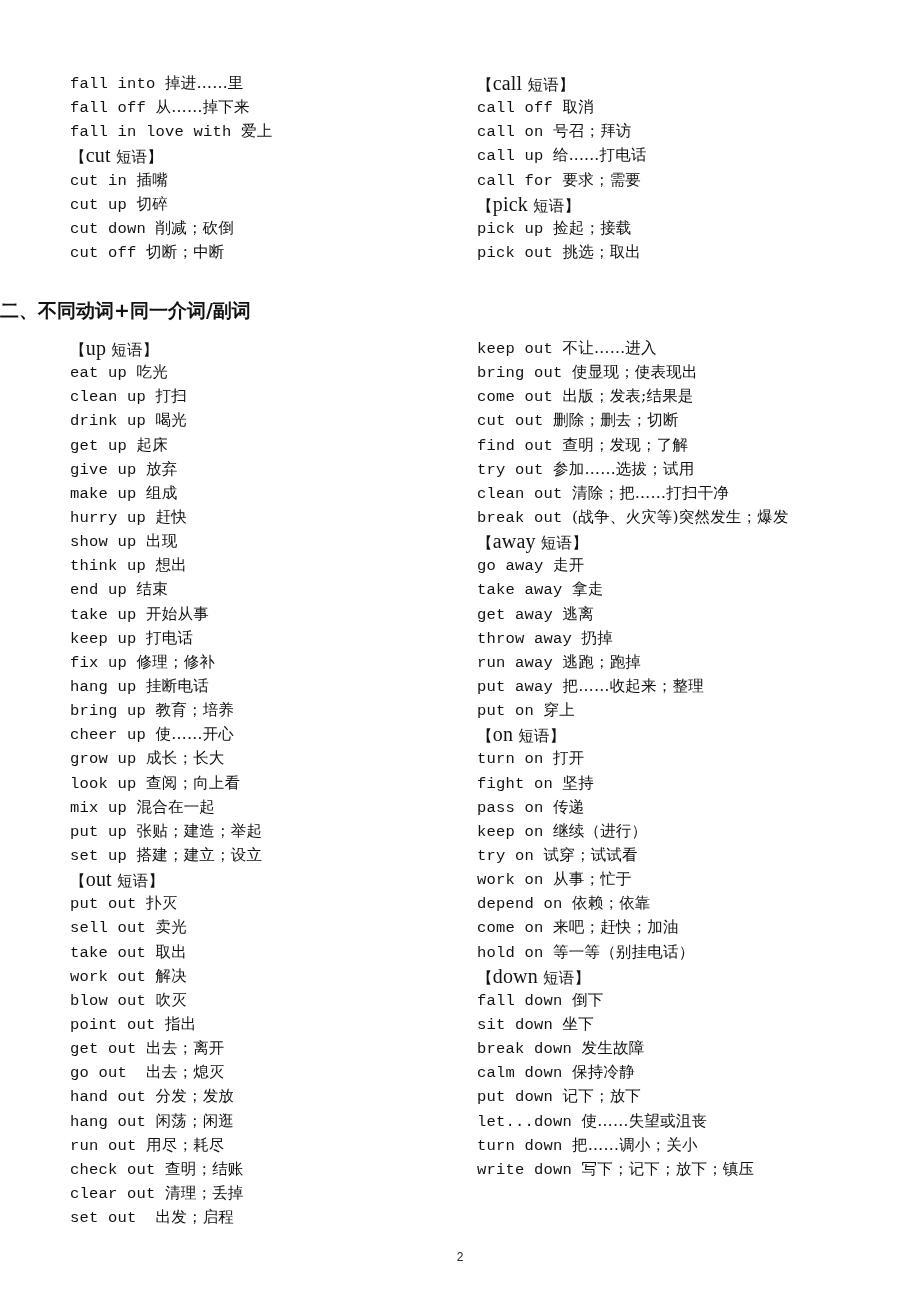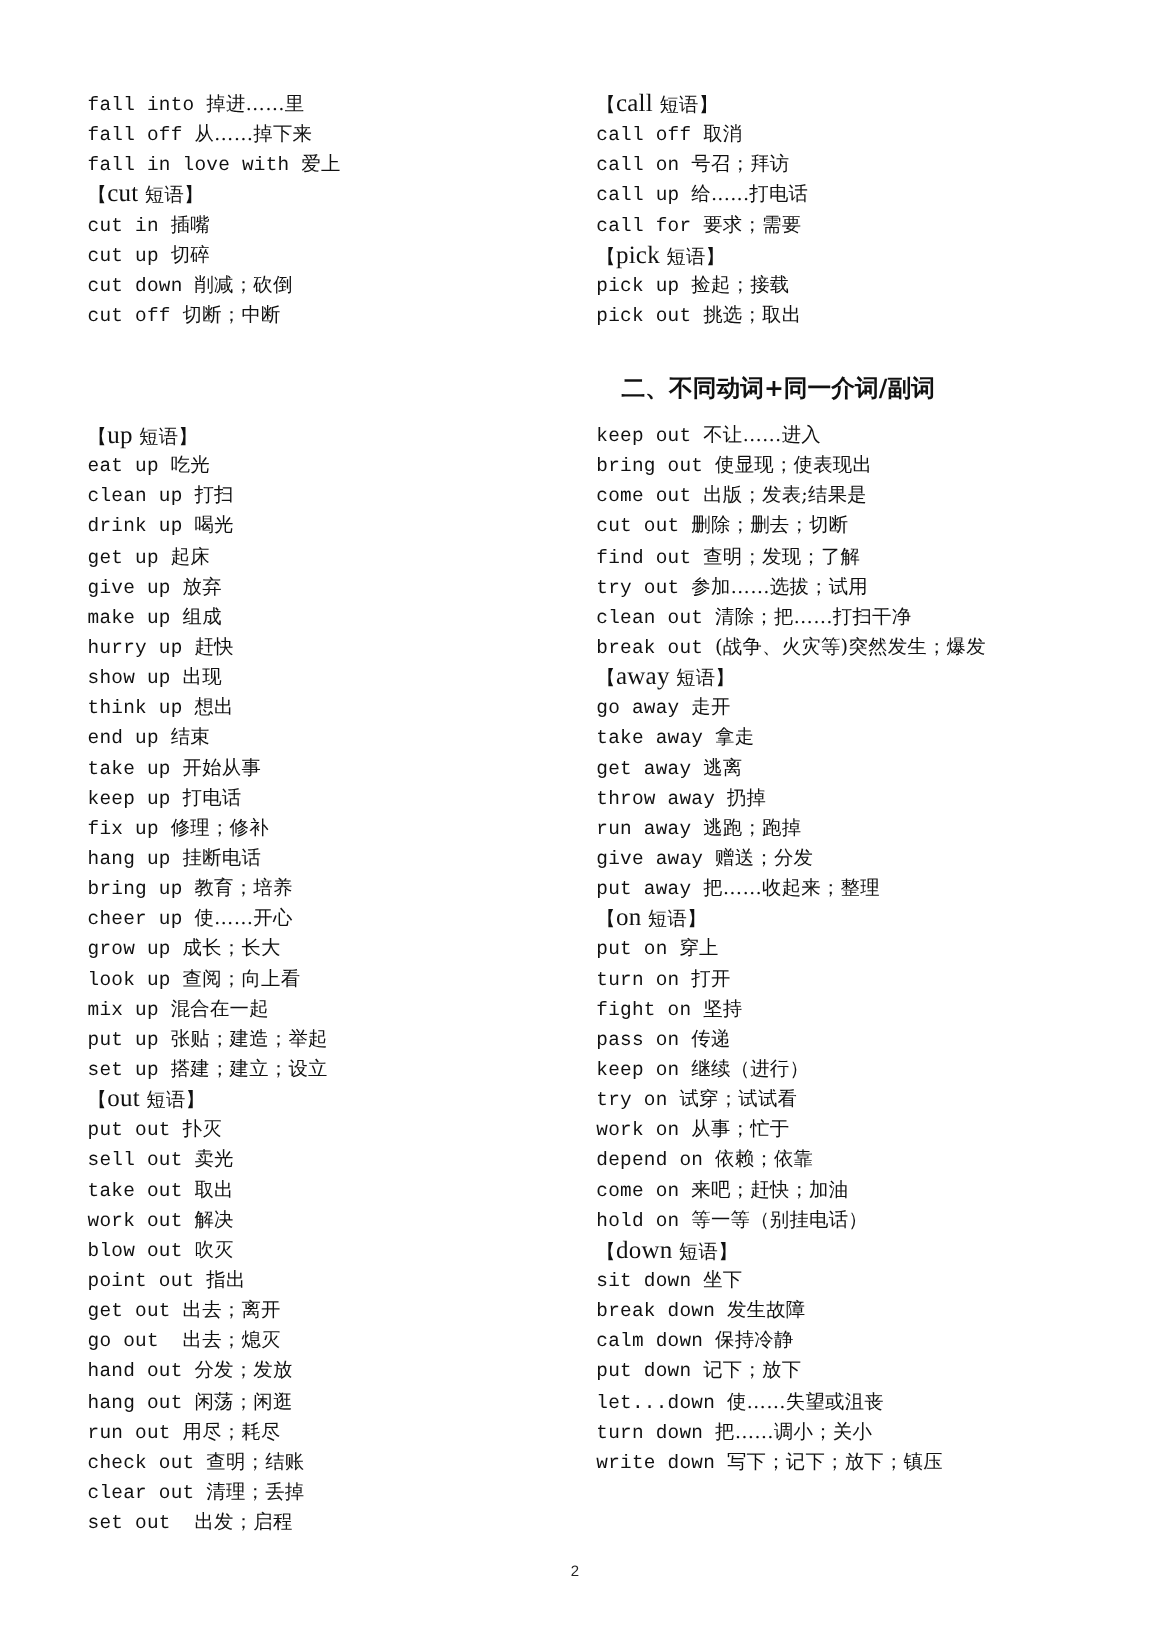--- a/index.html
+++ b/index.html
@@ -6,21 +6,21 @@
   body { width: 920px; height: 1302px; position: relative; overflow: hidden;
          font-family: "Liberation Mono", "DejaVu Sans Mono", monospace; color: #111; }
   .col { position: absolute; }
   .line { height: 24.15px; line-height: 24.15px; font-size: 15.5px; white-space: pre; letter-spacing: 0.2px; }
   .line .en { font-family: "Liberation Mono", "DejaVu Sans Mono", monospace; }
   .line .zh { font-family: "DejaVu Serif", "Liberation Serif", serif; font-size: 15.5px; }
   .hdr { font-family: "DejaVu Serif", "Liberation Serif", serif; font-size: 15.5px; }
   .hdr .en { font-family: "Liberation Serif", "DejaVu Serif", serif; font-size: 20px; }
   #top-left { left: 70px; top: 71px; }
   #top-right { left: 477px; top: 71px; }
-  #section-title { position: absolute; left: 0; width: 748px; top: 298px; text-align: right;
+  #section-title { position: absolute; left: 0; width: 748px; top: 298px; text-align: left;
                    font-family: "DejaVu Sans", "Liberation Sans", sans-serif; font-weight: bold;
                    font-size: 19px; color: #111; }
   #bottom-left { left: 70px; top: 336px; }
   #bottom-right { left: 477px; top: 336px; }
   #page-number { position: absolute; left: 0; width: 920px; top: 1250px; text-align: center;
                  font-family: "Liberation Sans", sans-serif; font-size: 12px; color: #222; }
 </style>
 </head>
 <body>
 
@@ -94,34 +94,34 @@
     <div class="line"><span class="en">find out</span> <span class="zh">查明；发现；了解</span></div>
     <div class="line"><span class="en">try out</span> <span class="zh">参加……选拔；试用</span></div>
     <div class="line"><span class="en">clean out</span> <span class="zh">清除；把……打扫干净</span></div>
     <div class="line"><span class="en">break out</span> <span class="zh">(战争、火灾等)突然发生；爆发</span></div>
     <div class="line hdr"><span>【</span><span class="en">away</span> <span>短语</span><span>】</span></div>
     <div class="line"><span class="en">go away</span> <span class="zh">走开</span></div>
     <div class="line"><span class="en">take away</span> <span class="zh">拿走</span></div>
     <div class="line"><span class="en">get away</span> <span class="zh">逃离</span></div>
     <div class="line"><span class="en">throw away</span> <span class="zh">扔掉</span></div>
     <div class="line"><span class="en">run away</span> <span class="zh">逃跑；跑掉</span></div>
-    <div class="line"><span class="en">give away</span> <span class="zh">赠送；分发</span></div>
     <div class="line"><span class="en">put away</span> <span class="zh">把……收起来；整理</span></div>
+    <div class="line"><span class="en">put on</span> <span class="zh">穿上</span></div>
     <div class="line hdr"><span>【</span><span class="en">on</span> <span>短语</span><span>】</span></div>
-    <div class="line"><span class="en">put on</span> <span class="zh">穿上</span></div>
     <div class="line"><span class="en">turn on</span> <span class="zh">打开</span></div>
     <div class="line"><span class="en">fight on</span> <span class="zh">坚持</span></div>
     <div class="line"><span class="en">pass on</span> <span class="zh">传递</span></div>
     <div class="line"><span class="en">keep on</span> <span class="zh">继续（进行）</span></div>
     <div class="line"><span class="en">try on</span> <span class="zh">试穿；试试看</span></div>
     <div class="line"><span class="en">work on</span> <span class="zh">从事；忙于</span></div>
     <div class="line"><span class="en">depend on</span> <span class="zh">依赖；依靠</span></div>
     <div class="line"><span class="en">come on</span> <span class="zh">来吧；赶快；加油</span></div>
     <div class="line"><span class="en">hold on</span> <span class="zh">等一等（别挂电话）</span></div>
     <div class="line hdr"><span>【</span><span class="en">down</span> <span>短语</span><span>】</span></div>
+    <div class="line"><span class="en">fall down</span> <span class="zh">倒下</span></div>
     <div class="line"><span class="en">sit down</span> <span class="zh">坐下</span></div>
     <div class="line"><span class="en">break down</span> <span class="zh">发生故障</span></div>
     <div class="line"><span class="en">calm down</span> <span class="zh">保持冷静</span></div>
     <div class="line"><span class="en">put down</span> <span class="zh">记下；放下</span></div>
     <div class="line"><span class="en">let...down</span> <span class="zh">使……失望或沮丧</span></div>
     <div class="line"><span class="en">turn down</span> <span class="zh">把……调小；关小</span></div>
     <div class="line"><span class="en">write down</span> <span class="zh">写下；记下；放下；镇压</span></div>
   </div>
 
 <div id="page-number">2</div>

